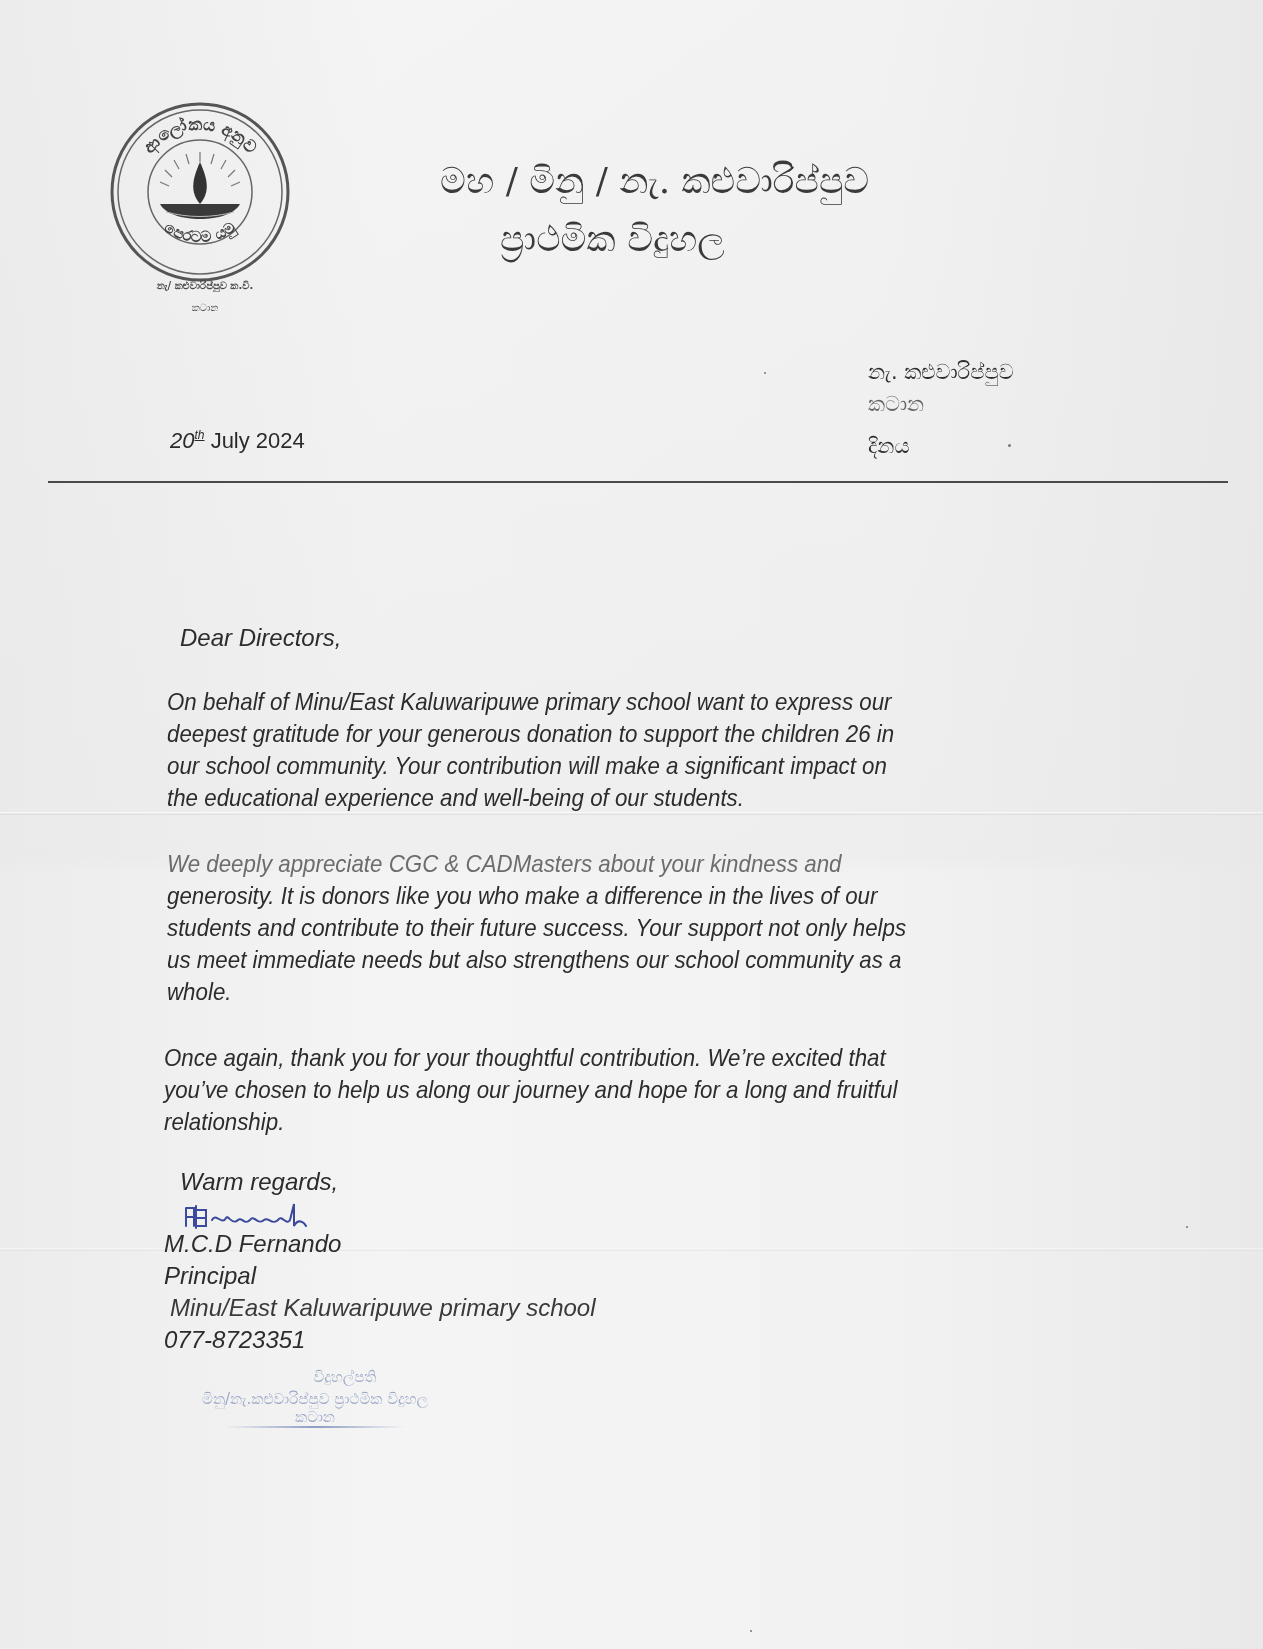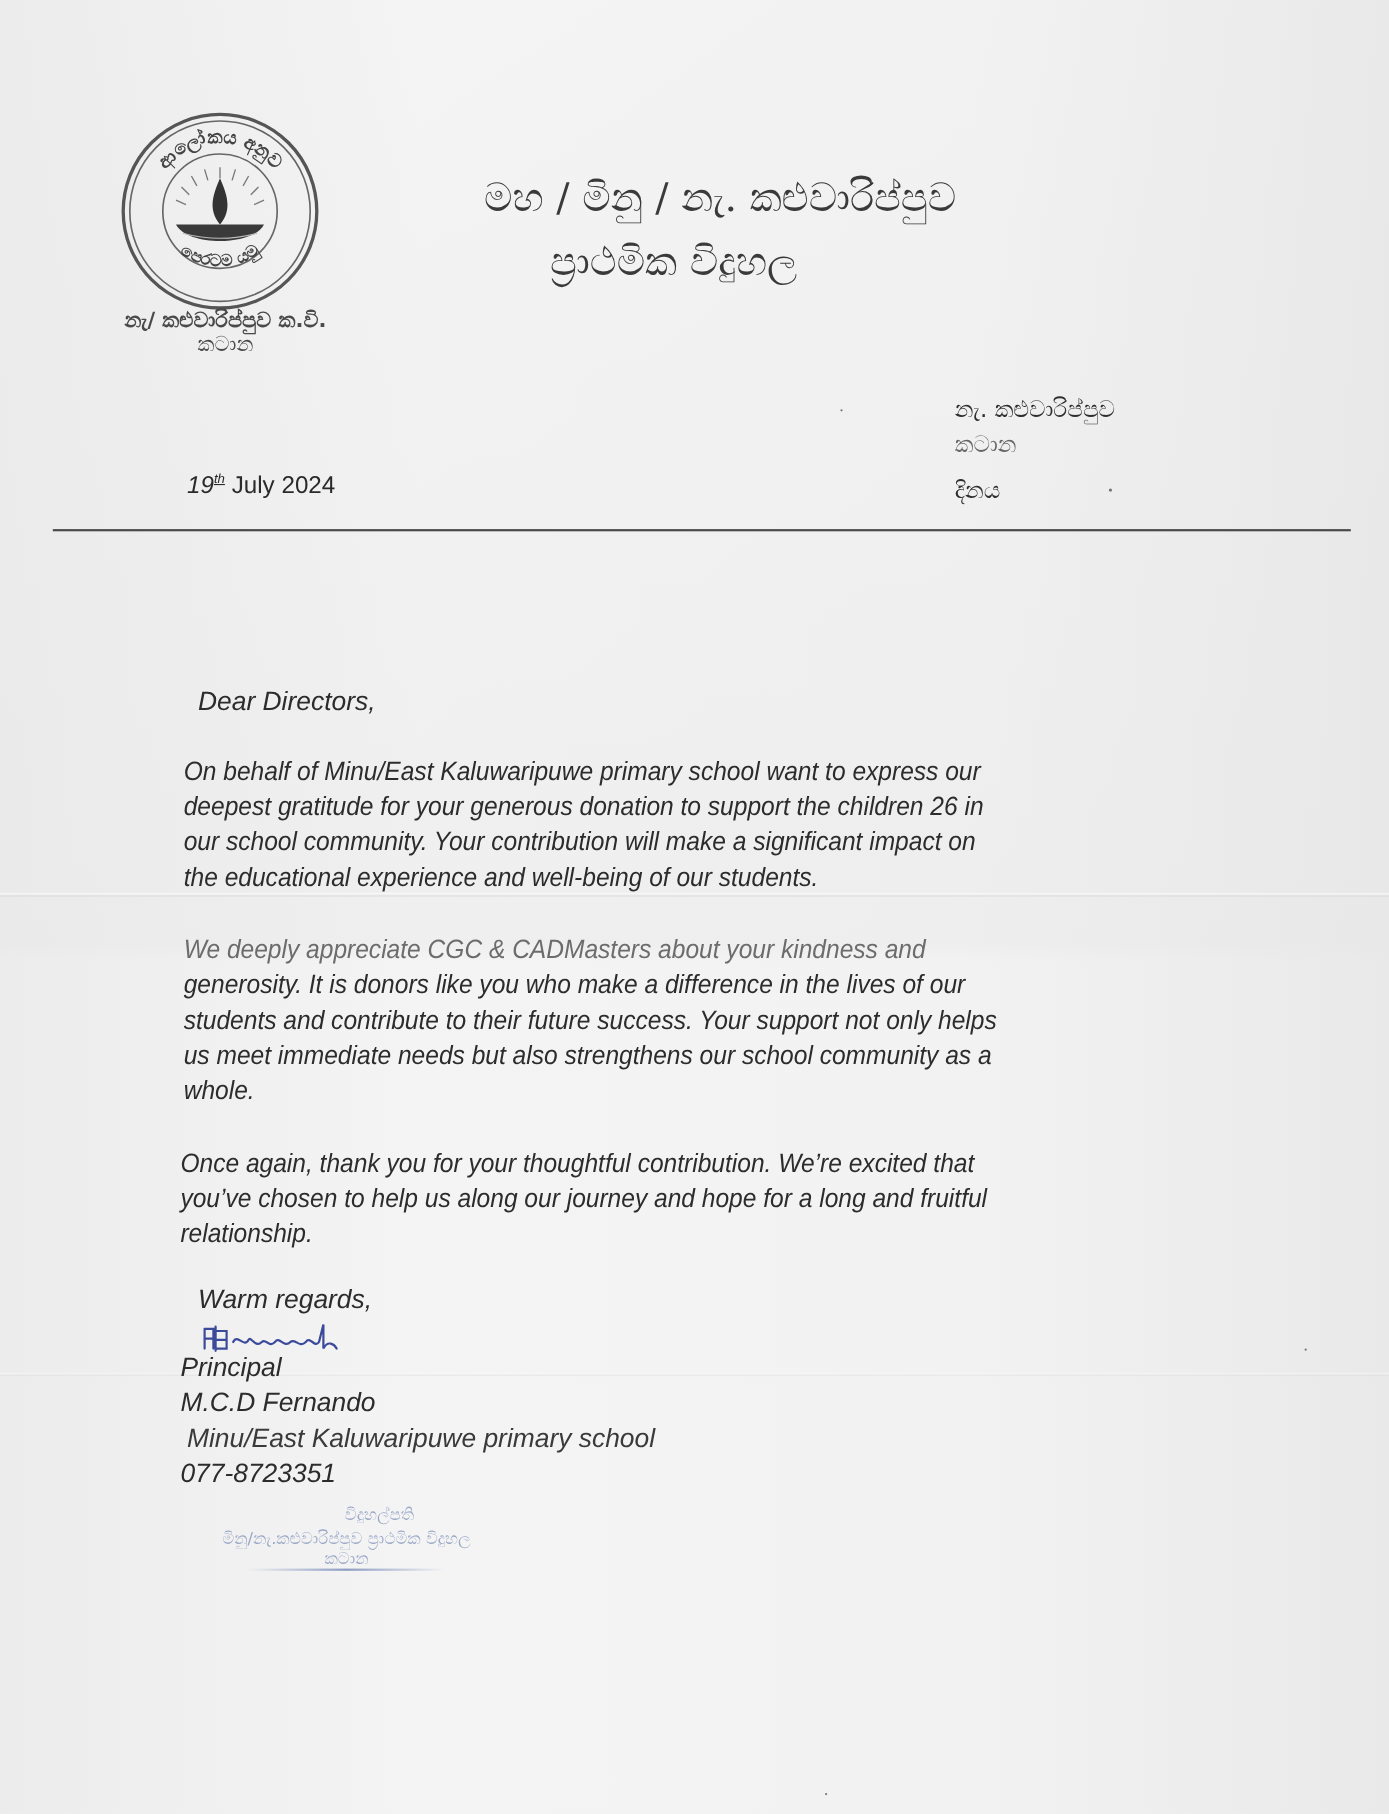--- a/index.html
+++ b/index.html
@@ -35,21 +35,21 @@
     .seal {
       position: absolute;
       left: 108px; top: 100px;
       width: 184px; height: 184px;
     }
     .seal-caption {
       position: absolute;
       left: 100px;
       width: 210px;
       text-align: center;
-      font-size: 19px;
+      font-size: 10px;
       color: #4a4a4a;
       font-family: "DejaVu Sans", sans-serif;
     }
     .seal-caption.l1 { top: 280px; font-weight: bold; }
     .seal-caption.l2 { top: 302px; }
     
     .header-title {
       position: absolute;
       left: 440px;
       width: 560px;
@@ -181,21 +181,21 @@
   <div class="seal-caption l2">කටාන</div>
 
   <div class="header-title l1">මහ / මිනු / නැ. කළුවාරිප්පුව</div>
   <div class="header-title l2">ප්‍රාථමික විදුහල</div>
 
   <div class="right-block l1">නැ. කළුවාරිප්පුව</div>
   <div class="right-block l2">කටාන</div>
   <div class="right-block l3">දිනය</div>
 
   <div class="date">
-    <span class="day">19</span><sup>th</sup>
+    <span class="day">20</span><sup>th</sup>
     <span>July 2024</span>
   </div>
 
   <div class="rule"></div>
 
 
   <div class="text salutation">Dear Directors,</div>
 
   <div class="text para1">
     <div>On behalf of Minu/East  Kaluwaripuwe primary school want to express our</div>
@@ -221,22 +221,22 @@
   <div class="text closing">Warm regards,</div>
 
   <svg class="signature" viewBox="0 0 150 36">
     <g fill="none" stroke="#3b4a9a" stroke-width="2" stroke-linecap="round">
       <path d="M4 8 L4 26 M4 8 L12 8 L12 26 M4 17 L12 17 M14 6 L14 28 M14 10 L24 10 L24 26 L14 26 M14 18 L24 18"></path>
       <path d="M30 20 C 34 12, 40 26, 44 18 C 46 14, 50 26, 56 20 C 60 16, 62 26, 68 20 C 72 14, 76 26, 82 20 C 86 16, 90 26, 96 20 C 100 14, 104 26, 108 20 L 112 4 L 112 26 C 116 18, 122 22, 124 26"></path>
     </g>
   </svg>
 
   <div class="text signoff">
+    <div>M.C.D Fernando</div>
     <div>Principal</div>
-    <div>M.C.D Fernando</div>
     <div class="school">Minu/East  Kaluwaripuwe primary school</div>
     <div>077-8723351</div>
   </div>
 
   <div class="blue-stamp">
     <div class="s0">විදුහල්පති</div>
     <div class="s1">මිනු/නැ.කළුවාරිප්පුව ප්‍රාථමික විදුහල</div>
     <div class="s2">කටාන</div>
     <div class="line"></div>
   </div>

